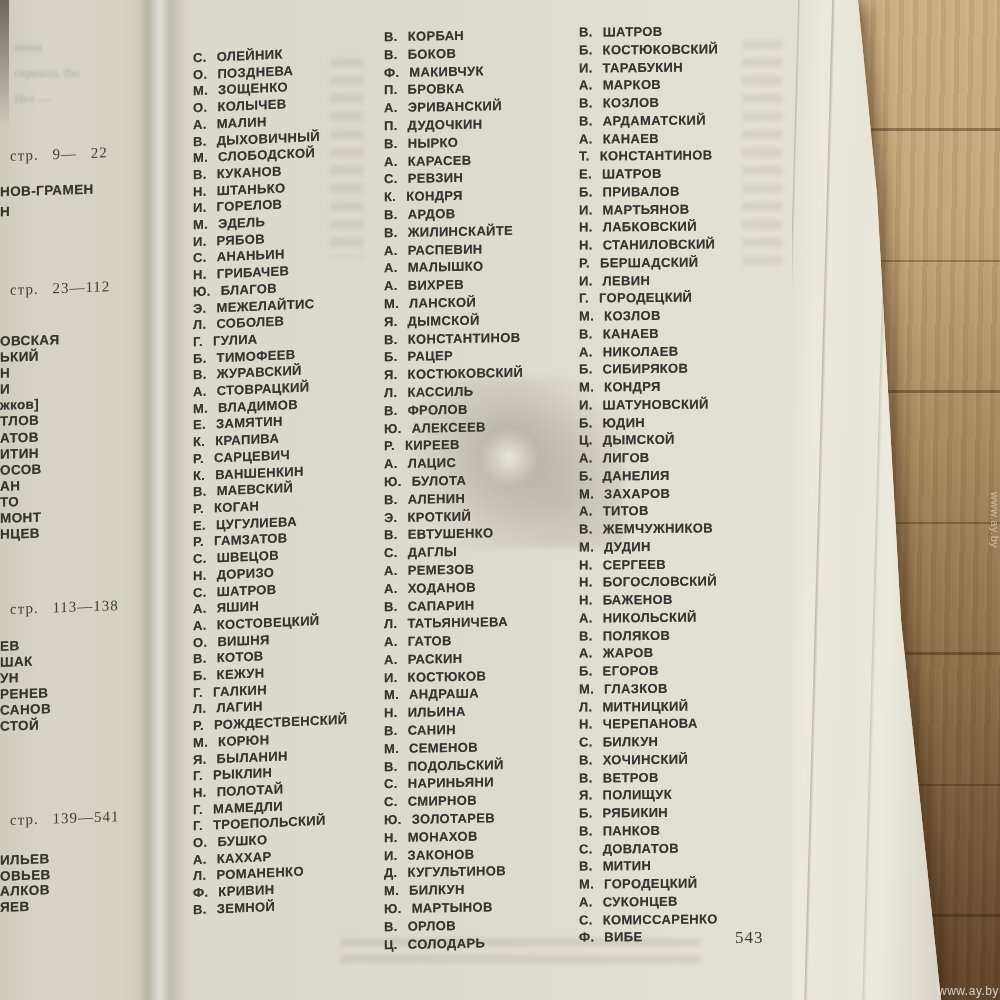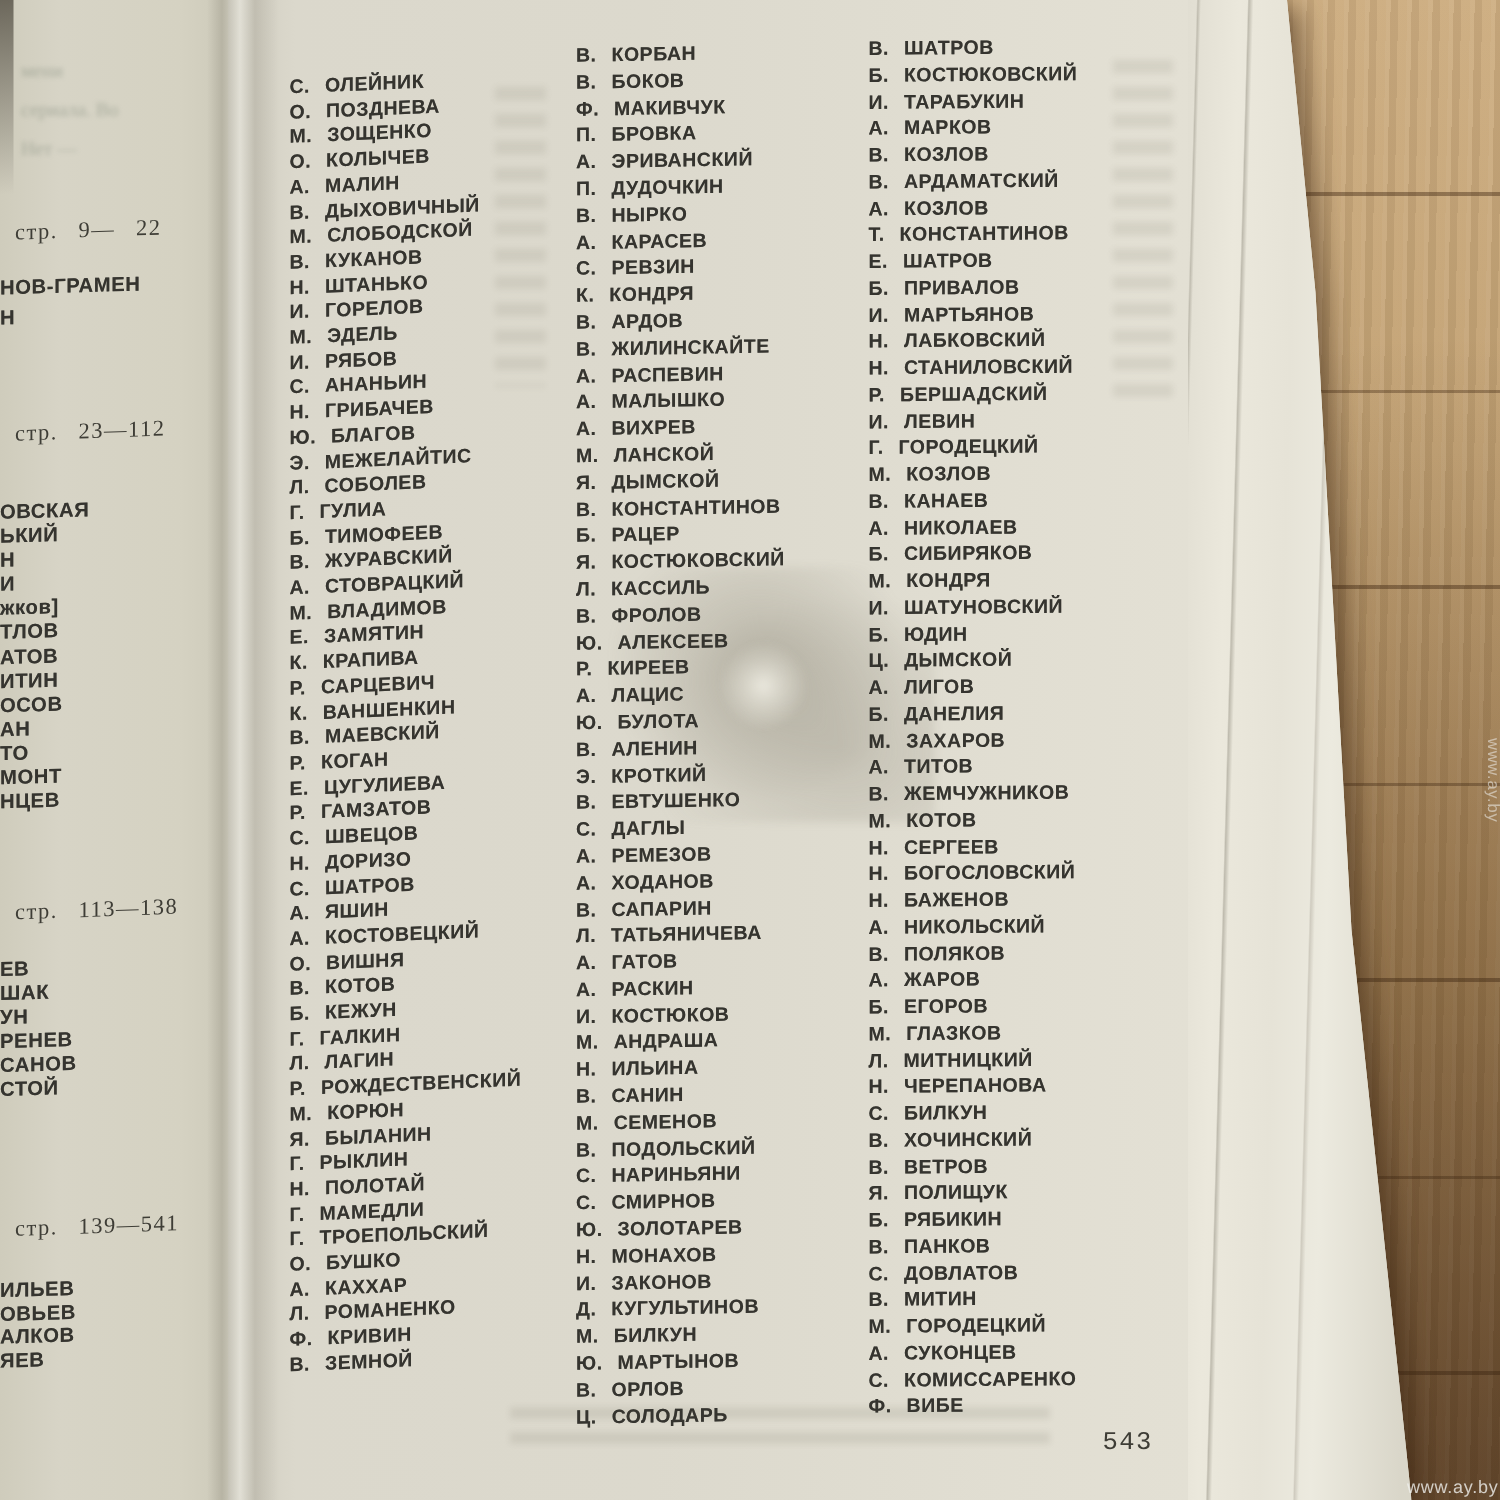--- a/index.html
+++ b/index.html
@@ -77,22 +77,22 @@
     filter:blur(3px);}
   .doodle-hl{position:absolute;left:478px;top:428px;width:62px;height:58px;border-radius:50%;
     background:radial-gradient(circle, rgba(242,240,230,0.85), rgba(242,240,230,0) 70%);filter:blur(2px);}
   .ghost{position:absolute;background:repeating-linear-gradient(180deg, rgba(130,126,110,0.30) 0 9px, rgba(130,126,110,0) 9px 18px);
     filter:blur(2.2px);opacity:0.45;}
   .ghost-a{left:330px;top:58px;width:34px;height:200px;}
   .ghost-b{left:742px;top:40px;width:40px;height:230px;}
   .ghost-c{left:340px;top:938px;width:360px;height:34px;
     background:repeating-linear-gradient(180deg, rgba(130,126,110,0.35) 0 8px, rgba(130,126,110,0) 8px 17px);}
 
-  .page-number{position:absolute;left:735px;top:953px;
-    font-family:Liberation Mono, monospace;font-size:17px;color:#3e3d36;letter-spacing:1px;}
+  .page-number{position:absolute;left:735px;top:928px;
+    font-family:Liberation Serif, serif;font-size:17px;color:#3e3d36;letter-spacing:1px;}
   .watermark{position:absolute;right:1px;bottom:2px;font-size:12px;color:rgba(240,240,238,0.8);letter-spacing:0.5px;}
   .watermark-v{position:absolute;right:-1px;top:492px;font-size:11px;color:rgba(240,240,238,0.55);
     writing-mode:vertical-rl;letter-spacing:0.5px;}
 </style>
 </head>
 <body>
 
 <div class="book-wrap">
   <div class="book">
     <div class="fore-edge"></div>
@@ -264,21 +264,21 @@
         <div class="name-row">В. ОРЛОВ</div>
         <div class="name-row">Ц. СОЛОДАРЬ</div>
       </div>
     <div class="col col-3">
         <div class="name-row">В. ШАТРОВ</div>
         <div class="name-row">Б. КОСТЮКОВСКИЙ</div>
         <div class="name-row">И. ТАРАБУКИН</div>
         <div class="name-row">А. МАРКОВ</div>
         <div class="name-row">В. КОЗЛОВ</div>
         <div class="name-row">В. АРДАМАТСКИЙ</div>
-        <div class="name-row">А. КОЗЛОВ</div>
+        <div class="name-row">А. КАНАЕВ</div>
         <div class="name-row">Т. КОНСТАНТИНОВ</div>
         <div class="name-row">Е. ШАТРОВ</div>
         <div class="name-row">Б. ПРИВАЛОВ</div>
         <div class="name-row">И. МАРТЬЯНОВ</div>
         <div class="name-row">Н. ЛАБКОВСКИЙ</div>
         <div class="name-row">Н. СТАНИЛОВСКИЙ</div>
         <div class="name-row">Р. БЕРШАДСКИЙ</div>
         <div class="name-row">И. ЛЕВИН</div>
         <div class="name-row">Г. ГОРОДЕЦКИЙ</div>
         <div class="name-row">М. КОЗЛОВ</div>
@@ -287,21 +287,21 @@
         <div class="name-row">Б. СИБИРЯКОВ</div>
         <div class="name-row">М. КОНДРЯ</div>
         <div class="name-row">И. ШАТУНОВСКИЙ</div>
         <div class="name-row">Б. ЮДИН</div>
         <div class="name-row">Ц. ДЫМСКОЙ</div>
         <div class="name-row">А. ЛИГОВ</div>
         <div class="name-row">Б. ДАНЕЛИЯ</div>
         <div class="name-row">М. ЗАХАРОВ</div>
         <div class="name-row">А. ТИТОВ</div>
         <div class="name-row">В. ЖЕМЧУЖНИКОВ</div>
-        <div class="name-row">М. КОТОВ</div>
+        <div class="name-row">М. ДУДИН</div>
         <div class="name-row">Н. СЕРГЕЕВ</div>
         <div class="name-row">Н. БОГОСЛОВСКИЙ</div>
         <div class="name-row">Н. БАЖЕНОВ</div>
         <div class="name-row">А. НИКОЛЬСКИЙ</div>
         <div class="name-row">В. ПОЛЯКОВ</div>
         <div class="name-row">А. ЖАРОВ</div>
         <div class="name-row">Б. ЕГОРОВ</div>
         <div class="name-row">М. ГЛАЗКОВ</div>
         <div class="name-row">Л. МИТНИЦКИЙ</div>
         <div class="name-row">Н. ЧЕРЕПАНОВА</div>

